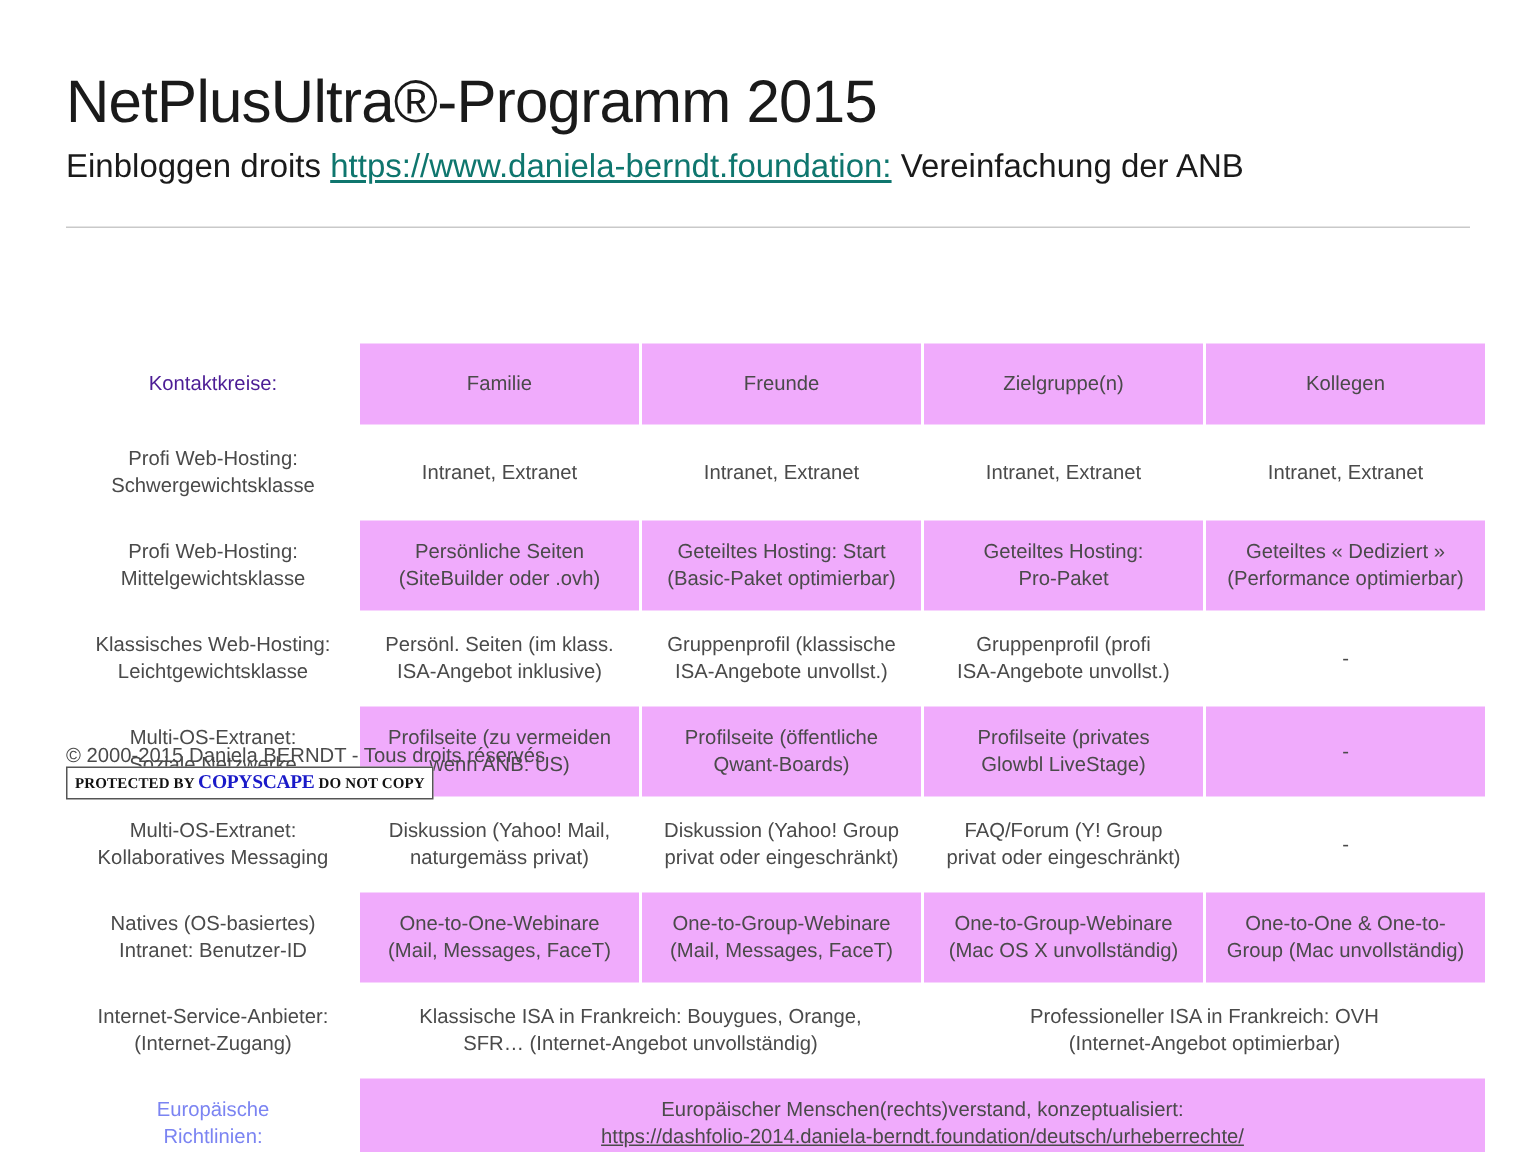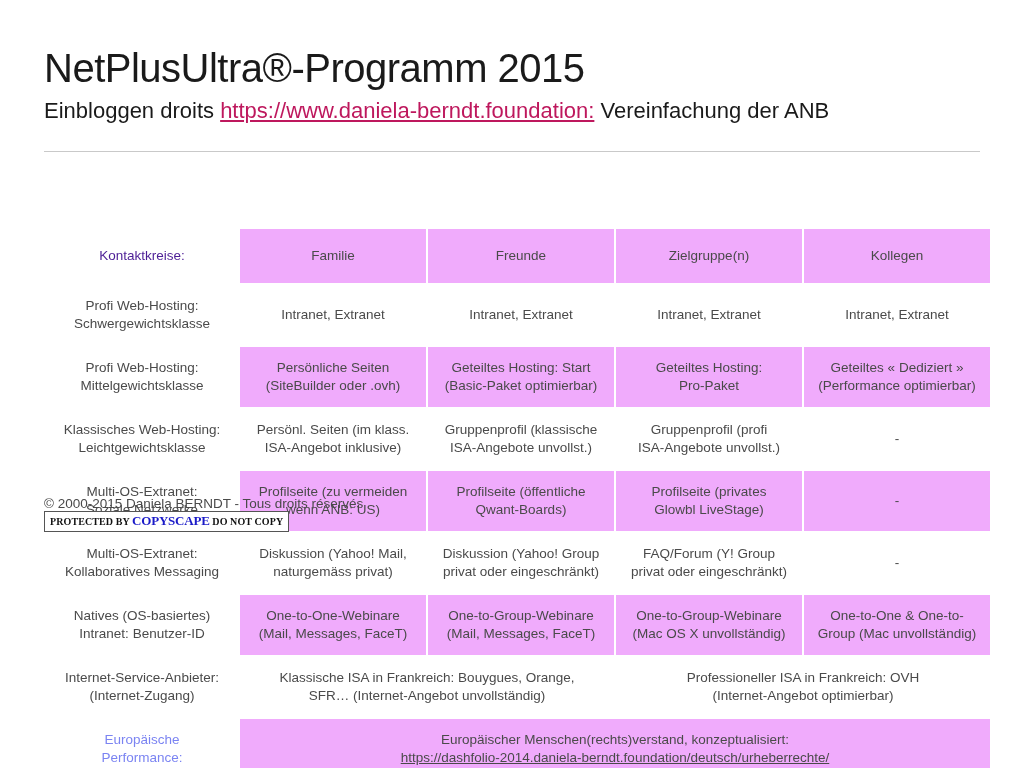--- a/index.html
+++ b/index.html
@@ -37,21 +37,21 @@
     font-size: 22px;
     font-weight: 400;
     color: #1a1a1a;
     margin: 0;
     padding-top: 7px;
     line-height: 1.2;
     white-space: nowrap;
   }
   .subtitle .lnk {
     text-decoration: underline;
-    color: #be185d;
+    color: #0f766e;
   }
   .rule {
     margin-top: 27px;
     border-top: 1px solid #c9c9c9;
     height: 0;
   }
   
   table.matrix {
     margin-top: 21px;
     border-collapse: separate;
@@ -329,21 +329,21 @@
         </td>
         <td class="cell red" colspan="2">
           <span>Professioneller ISA in Frankreich: OVH</span><br>
           <span>(Internet-Angebot optimierbar)</span>
         </td>
       </tr>
 
       <tr class="r-wide">
         <td class="lbl viol-t">
           <span>Europäische</span><br>
-          <span>Performance:</span>
+          <span>Richtlinien:</span>
         </td>
         <td class="cell alt" colspan="4">
           <span>Europäischer Menschen(rechts)verstand, konzeptualisiert:</span><br>
           <span class="ulink">https://dashfolio-2014.daniela-berndt.foundation/deutsch/urheberrechte/</span>
         </td>
       </tr>
 
     </tbody>
   </table>
 

